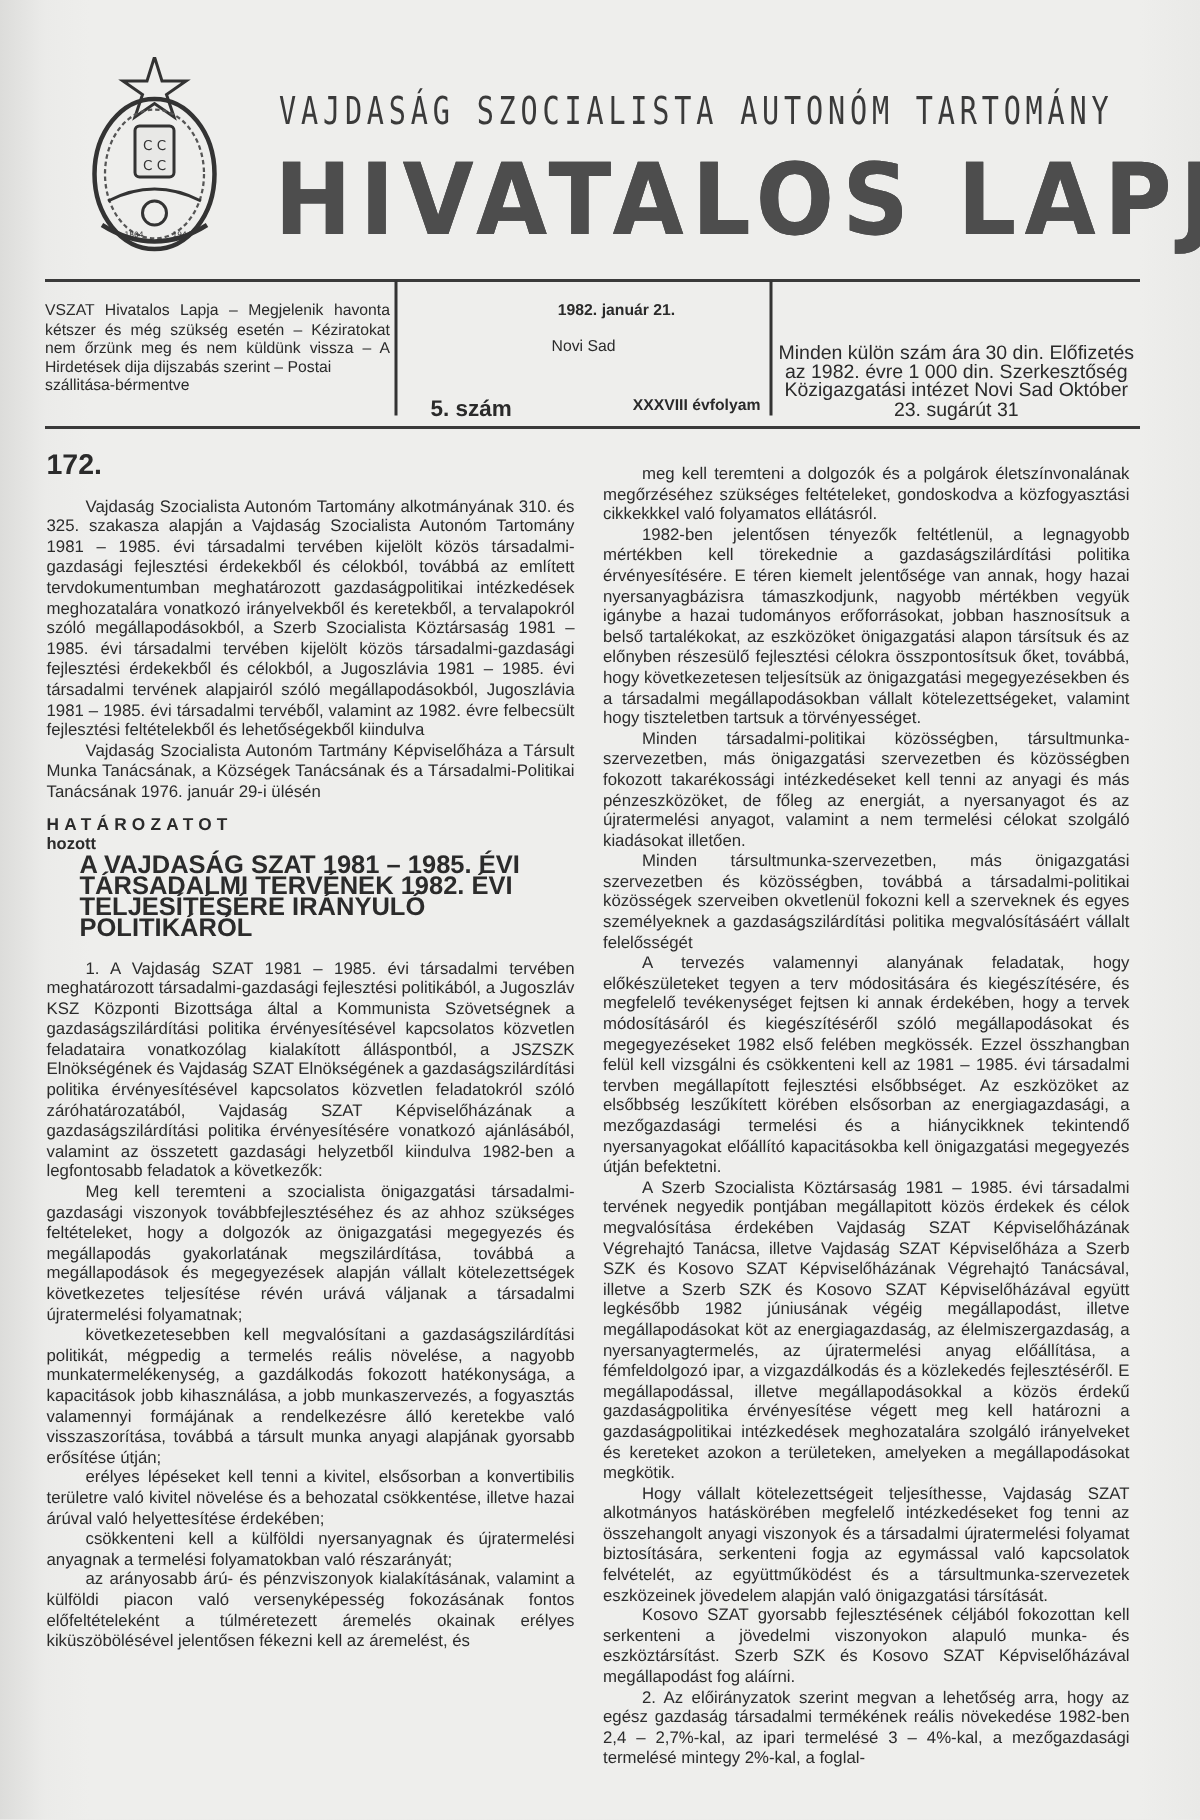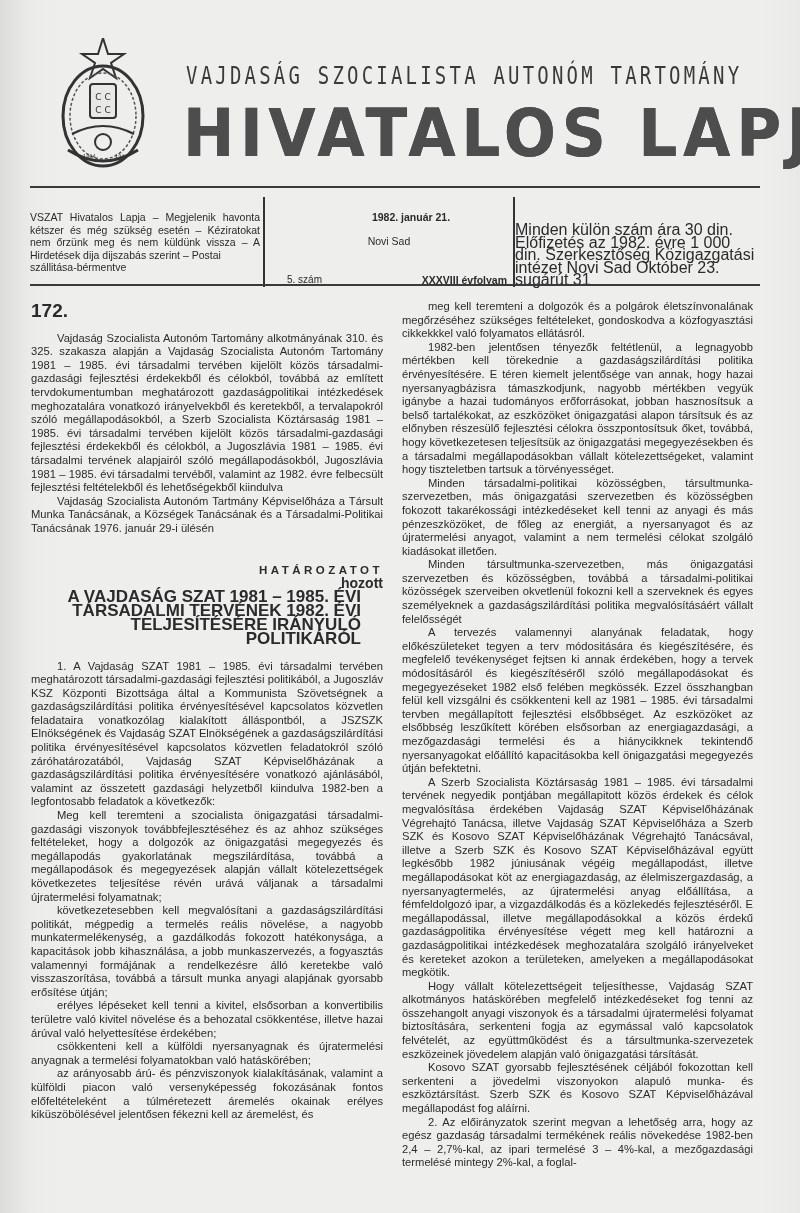--- a/index.html
+++ b/index.html
@@ -21,39 +21,39 @@
     }
     .title {
       position: absolute; left: 183px; top: 94px; width: 600px; height: 80px;
       font-family: "DejaVu Sans", "Liberation Sans", sans-serif;
       font-weight: bold; font-size: 66px; letter-spacing: 6px; color: #4d4d4d;
       line-height: 80px; white-space: nowrap;
       transform: scaleX(0.93); transform-origin: left top;
       text-shadow: 0 0 0 #4d4d4d;
     }
     .rule-line { position: absolute; height: 2px; background: #3a3a3a; }
-    .infobox { position: absolute; top: 197px; height: 90px; }
+    .infobox { position: absolute; top: 187px; height: 90px; }
     .info-left {
       left: 30px; width: 230px; font-size: 10.5px; line-height: 12.5px; text-align: justify; padding-top: 14px;
     }
     .info-left .last { text-align: left; display: block; }
     .info-mid { left: 263px; width: 248px; border-left: 2px solid #333; border-right: 2px solid #333; }
     .info-mid .date { position: absolute; top: 14px; left: 0; right: 0; text-align: center; font-weight: bold; font-size: 10.5px; padding-left: 44px; }
     .info-mid .city { position: absolute; top: 38px; left: 0; right: 0; text-align: center; font-weight: normal; font-size: 10.5px; }
-    .info-mid .issue { position: absolute; top: 77px; left: 22px; font-weight: normal; font-size: 10px; }
+    .info-mid .issue { position: absolute; top: 77px; left: 22px; font-weight: bold; font-size: 15px; }
     .info-mid .volume { position: absolute; top: 77px; right: 6px; font-weight: bold; font-size: 10.5px; }
-    .info-right { left: 515px; width: 245px; font-size: 16px; line-height: 12.5px; text-align: left; padding-top: 27px; }
+    .info-right { left: 515px; width: 245px; font-size: 13px; line-height: 12.5px; text-align: center; padding-top: 42px; }
     .col { position: absolute; top: 298px; font-size: 11.2px; line-height: 13.6px; text-align: justify; color: #2b2b2b; }
     .col-left { left: 31px; width: 352px; }
     .col-right { left: 402px; width: 351px; }
     .col p { margin: 0; text-indent: 26px; }
     .law-number { font-weight: bold; font-size: 19px; margin: 6px 0 14px 0 !important; text-indent: 0 !important; }
-    .heading-block { text-align: right; font-weight: bold; margin: 28px 0 14px 0; }
+    .heading-block { text-align: left; font-weight: bold; margin: 8px 0 14px 0; }
     .heading-block .decree { letter-spacing: 3.5px; font-size: 11.5px; line-height: 13px; }
-    .heading-block .hozott { font-size: 14px; line-height: 13px; }
+    .heading-block .hozott { font-size: 11px; line-height: 13px; }
     .heading-block .sub { font-size: 17px; line-height: 14px; padding: 0 22px; }
     .col-right p:first-child { margin-top: 36px; }
   </style>
 </head>
 <body>
 
 <div class="page">
 
   <div class="masthead">
     <svg class="emblem" viewBox="0 0 90 134">
@@ -99,26 +99,26 @@
     <div class="heading-block">
       <div class="decree">HATÁROZATOT</div>
       <div class="hozott">hozott</div>
       <div class="sub">A VAJDASÁG SZAT 1981 – 1985. ÉVI TÁRSADALMI TERVÉNEK 1982. ÉVI TELJESÍTÉSÉRE IRÁNYULÓ POLITIKÁRÓL</div>
     </div>
 
     <p>1. A Vajdaság SZAT 1981 – 1985. évi társadalmi tervében meghatározott társadalmi-gazdasági fejlesztési politikából, a Jugoszláv KSZ Központi Bizottsága által a Kommunista Szövetségnek a gazdaságszilárdítási politika érvényesítésével kapcsolatos közvetlen feladataira vonatkozólag kialakított álláspontból, a JSZSZK Elnökségének és Vajdaság SZAT Elnökségének a gazdaságszilárdítási politika érvényesítésével kapcsolatos közvetlen feladatokról szóló záróhatározatából, Vajdaság SZAT Képviselőházának a gazdaságszilárdítási politika érvényesítésére vonatkozó ajánlásából, valamint az összetett gazdasági helyzetből kiindulva 1982-ben a legfontosabb feladatok a következők:</p>
     <p>Meg kell teremteni a szocialista önigazgatási társadalmi-gazdasági viszonyok továbbfejlesztéséhez és az ahhoz szükséges feltételeket, hogy a dolgozók az önigazgatási megegyezés és megállapodás gyakorlatának megszilárdítása, továbbá a megállapodások és megegyezések alapján vállalt kötelezettségek következetes teljesítése révén urává váljanak a társadalmi újratermelési folyamatnak;</p>
     <p>következetesebben kell megvalósítani a gazdaságszilárdítási politikát, mégpedig a termelés reális növelése, a nagyobb munkatermelékenység, a gazdálkodás fokozott hatékonysága, a kapacitások jobb kihasználása, a jobb munkaszervezés, a fogyasztás valamennyi formájának a rendelkezésre álló keretekbe való visszaszorítása, továbbá a társult munka anyagi alapjának gyorsabb erősítése útján;</p>
     <p>erélyes lépéseket kell tenni a kivitel, elsősorban a konvertibilis területre való kivitel növelése és a behozatal csökkentése, illetve hazai árúval való helyettesítése érdekében;</p>
-    <p>csökkenteni kell a külföldi nyersanyagnak és újratermelési anyagnak a termelési folyamatokban való hatáskörében;</p>
+    <p>csökkenteni kell a külföldi nyersanyagnak és újratermelési anyagnak a termelési folyamatokban való részarányát;</p>
     <p>az arányosabb árú- és pénzviszonyok kialakításának, valamint a külföldi piacon való versenyképesség fokozásának fontos előfeltételeként a túlméretezett áremelés okainak erélyes kiküszöbölésével jelentősen fékezni kell az áremelést, és</p>
   </div>
 
   <div class="col col-right" style="top:298px;">
-    <p style="margin-top:2px;">meg kell teremteni a dolgozók és a polgárok életszínvonalának megőrzéséhez szükséges feltételeket, gondoskodva a közfogyasztási cikkekkkel való folyamatos ellátásról.</p>
+    <p style="margin-top:12px;">meg kell teremteni a dolgozók és a polgárok életszínvonalának megőrzéséhez szükséges feltételeket, gondoskodva a közfogyasztási cikkekkkel való folyamatos ellátásról.</p>
     <p>1982-ben jelentősen tényezők feltétlenül, a legnagyobb mértékben kell törekednie a gazdaságszilárdítási politika érvényesítésére. E téren kiemelt jelentősége van annak, hogy hazai nyersanyagbázisra támaszkodjunk, nagyobb mértékben vegyük igánybe a hazai tudományos erőforrásokat, jobban hasznosítsuk a belső tartalékokat, az eszközöket önigazgatási alapon társítsuk és az előnyben részesülő fejlesztési célokra összpontosítsuk őket, továbbá, hogy következetesen teljesítsük az önigazgatási megegyezésekben és a társadalmi megállapodásokban vállalt kötelezettségeket, valamint hogy tiszteletben tartsuk a törvényességet.</p>
     <p>Minden társadalmi-politikai közösségben, társultmunka-szervezetben, más önigazgatási szervezetben és közösségben fokozott takarékossági intézkedéseket kell tenni az anyagi és más pénzeszközöket, de főleg az energiát, a nyersanyagot és az újratermelési anyagot, valamint a nem termelési célokat szolgáló kiadásokat illetően.</p>
     <p>Minden társultmunka-szervezetben, más önigazgatási szervezetben és közösségben, továbbá a társadalmi-politikai közösségek szerveiben okvetlenül fokozni kell a szerveknek és egyes személyeknek a gazdaságszilárdítási politika megvalósításáért vállalt felelősségét</p>
     <p>A tervezés valamennyi alanyának feladatak, hogy előkészületeket tegyen a terv módositására és kiegészítésére, és megfelelő tevékenységet fejtsen ki annak érdekében, hogy a tervek módosításáról és kiegészítéséről szóló megállapodásokat és megegyezéseket 1982 első felében megkössék. Ezzel összhangban felül kell vizsgálni és csökkenteni kell az 1981 – 1985. évi társadalmi tervben megállapított fejlesztési elsőbbséget. Az eszközöket az elsőbbség leszűkített körében elsősorban az energiagazdasági, a mezőgazdasági termelési és a hiánycikknek tekintendő nyersanyagokat előállító kapacitásokba kell önigazgatási megegyezés útján befektetni.</p>
     <p>A Szerb Szocialista Köztársaság 1981 – 1985. évi társadalmi tervének negyedik pontjában megállapitott közös érdekek és célok megvalósítása érdekében Vajdaság SZAT Képviselőházának Végrehajtó Tanácsa, illetve Vajdaság SZAT Képviselőháza a Szerb SZK és Kosovo SZAT Képviselőházának Végrehajtó Tanácsával, illetve a Szerb SZK és Kosovo SZAT Képviselőházával együtt legkésőbb 1982 júniusának végéig megállapodást, illetve megállapodásokat köt az energiagazdaság, az élelmiszergazdaság, a nyersanyagtermelés, az újratermelési anyag előállítása, a fémfeldolgozó ipar, a vizgazdálkodás és a közlekedés fejlesztéséről. E megállapodással, illetve megállapodásokkal a közös érdekű gazdaságpolitika érvényesítése végett meg kell határozni a gazdaságpolitikai intézkedések meghozatalára szolgáló irányelveket és kereteket azokon a területeken, amelyeken a megállapodásokat megkötik.</p>
     <p>Hogy vállalt kötelezettségeit teljesíthesse, Vajdaság SZAT alkotmányos hatáskörében megfelelő intézkedéseket fog tenni az összehangolt anyagi viszonyok és a társadalmi újratermelési folyamat biztosítására, serkenteni fogja az egymással való kapcsolatok felvételét, az együttműködést és a társultmunka-szervezetek eszközeinek jövedelem alapján való önigazgatási társítását.</p>
     <p>Kosovo SZAT gyorsabb fejlesztésének céljából fokozottan kell serkenteni a jövedelmi viszonyokon alapuló munka- és eszköztársítást. Szerb SZK és Kosovo SZAT Képviselőházával megállapodást fog aláírni.</p>
     <p>2. Az előirányzatok szerint megvan a lehetőség arra, hogy az egész gazdaság társadalmi termékének reális növekedése 1982-ben 2,4 – 2,7%-kal, az ipari termelésé 3 – 4%-kal, a mezőgazdasági termelésé mintegy 2%-kal, a foglal-</p>
   </div>
 

